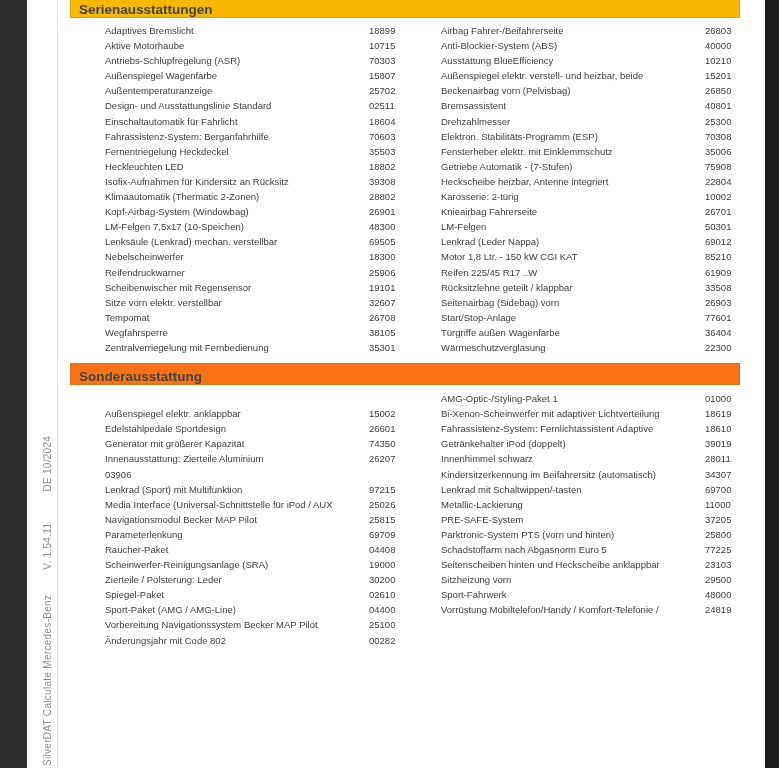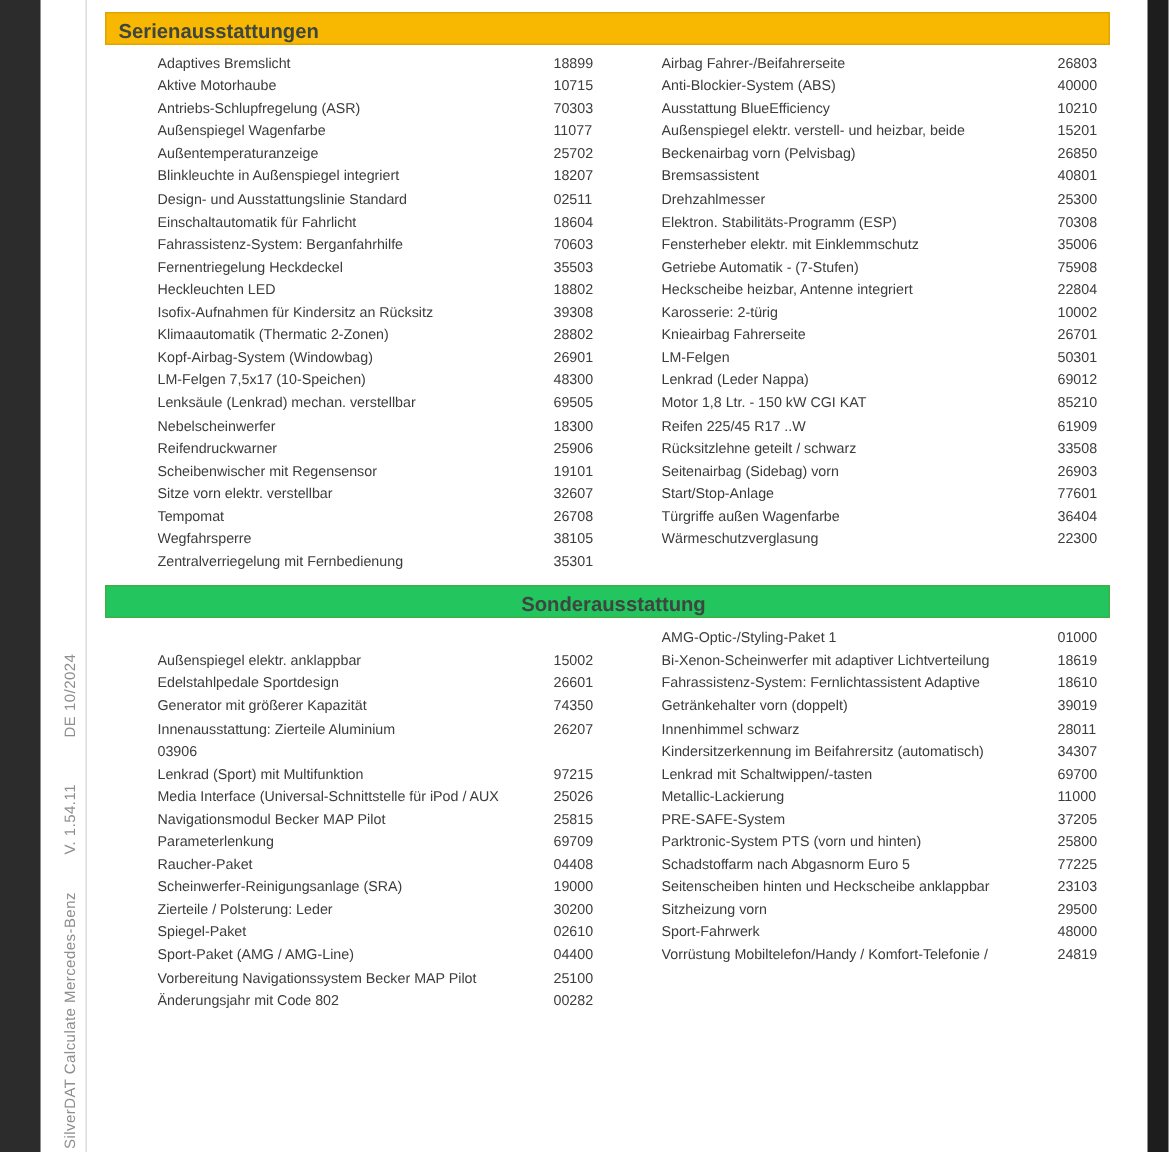--- a/index.html
+++ b/index.html
@@ -28,21 +28,21 @@
     transform-origin: 0 100%;
     transform: rotate(-90deg);
     white-space: nowrap;
     font-size: 10px;
     color: #8e8e8e;
     letter-spacing: 0.3px;
   }
   .vtext .seg-ver { margin-left: 22px; }
   .vtext .seg-date { margin-left: 28px; }
   .content {
-    position: absolute; left: 43px; top: 16px; width: 670px;
+    position: absolute; left: 43px; top: 4px; width: 670px;
   }
   .section .bar {
     height: 22px;
     line-height: 23px;
     padding-left: 8px;
     box-sizing: border-box;
     border: 1px solid rgba(150,110,0,0.25);
   }
   .section:nth-child(1) .bar { margin-top: -8px; }
   .section:nth-child(2) .bar { margin-top: 8px; }
@@ -96,31 +96,27 @@
             <div class="row">
               <span class="lbl">Aktive Motorhaube</span>
               <span class="code">10715</span>
             </div>
             <div class="row">
               <span class="lbl">Antriebs-Schlupfregelung (ASR)</span>
               <span class="code">70303</span>
             </div>
             <div class="row">
               <span class="lbl">Außenspiegel Wagenfarbe</span>
-              <span class="code">11077</span>
+              <span class="code">15807</span>
             </div>
             <div class="row">
               <span class="lbl">Außentemperaturanzeige</span>
               <span class="code">25702</span>
             </div>
             <div class="row">
-              <span class="lbl">Blinkleuchte in Außenspiegel integriert</span>
-              <span class="code">18207</span>
-            </div>
-            <div class="row">
               <span class="lbl">Design- und Ausstattungslinie Standard</span>
               <span class="code">02511</span>
             </div>
             <div class="row">
               <span class="lbl">Einschaltautomatik für Fahrlicht</span>
               <span class="code">18604</span>
             </div>
             <div class="row">
               <span class="lbl">Fahrassistenz-System: Berganfahrhilfe</span>
               <span class="code">70603</span>
@@ -245,21 +241,21 @@
             </div>
             <div class="row">
               <span class="lbl">Motor 1,8 Ltr. - 150 kW CGI KAT</span>
               <span class="code">85210</span>
             </div>
             <div class="row">
               <span class="lbl">Reifen 225/45 R17 ..W</span>
               <span class="code">61909</span>
             </div>
             <div class="row">
-              <span class="lbl">Rücksitzlehne geteilt / schwarz</span>
+              <span class="lbl">Rücksitzlehne geteilt / klappbar</span>
               <span class="code">33508</span>
             </div>
             <div class="row">
               <span class="lbl">Seitenairbag (Sidebag) vorn</span>
               <span class="code">26903</span>
             </div>
             <div class="row">
               <span class="lbl">Start/Stop-Anlage</span>
               <span class="code">77601</span>
             </div>
@@ -268,21 +264,21 @@
               <span class="code">36404</span>
             </div>
             <div class="row">
               <span class="lbl">Wärmeschutzverglasung</span>
               <span class="code">22300</span>
             </div>
           </div>
         </div>
       </div>
       <div class="section">
-        <div class="bar" style="background: #22c55e; text-align: center;"><span class="bar-title" style="color: rgb(62, 70, 64);">Sonderausstattung</span></div>
+        <div class="bar" style="background: #f97316;"><span class="bar-title" style="color: rgb(62, 70, 64);">Sonderausstattung</span></div>
         <div class="cols">
           <div class="col left">
             <div class="row">
               <span class="lbl"></span>
               <span class="code"></span>
             </div>
             <div class="row">
               <span class="lbl">Außenspiegel elektr. anklappbar</span>
               <span class="code">15002</span>
             </div>
@@ -353,21 +349,21 @@
             </div>
             <div class="row">
               <span class="lbl">Bi-Xenon-Scheinwerfer mit adaptiver Lichtverteilung</span>
               <span class="code">18619</span>
             </div>
             <div class="row">
               <span class="lbl">Fahrassistenz-System: Fernlichtassistent Adaptive</span>
               <span class="code">18610</span>
             </div>
             <div class="row">
-              <span class="lbl">Getränkehalter vorn (doppelt)</span>
+              <span class="lbl">Getränkehalter iPod (doppelt)</span>
               <span class="code">39019</span>
             </div>
             <div class="row">
               <span class="lbl">Innenhimmel schwarz</span>
               <span class="code">28011</span>
             </div>
             <div class="row">
               <span class="lbl">Kindersitzerkennung im Beifahrersitz (automatisch)</span>
               <span class="code">34307</span>
             </div>

